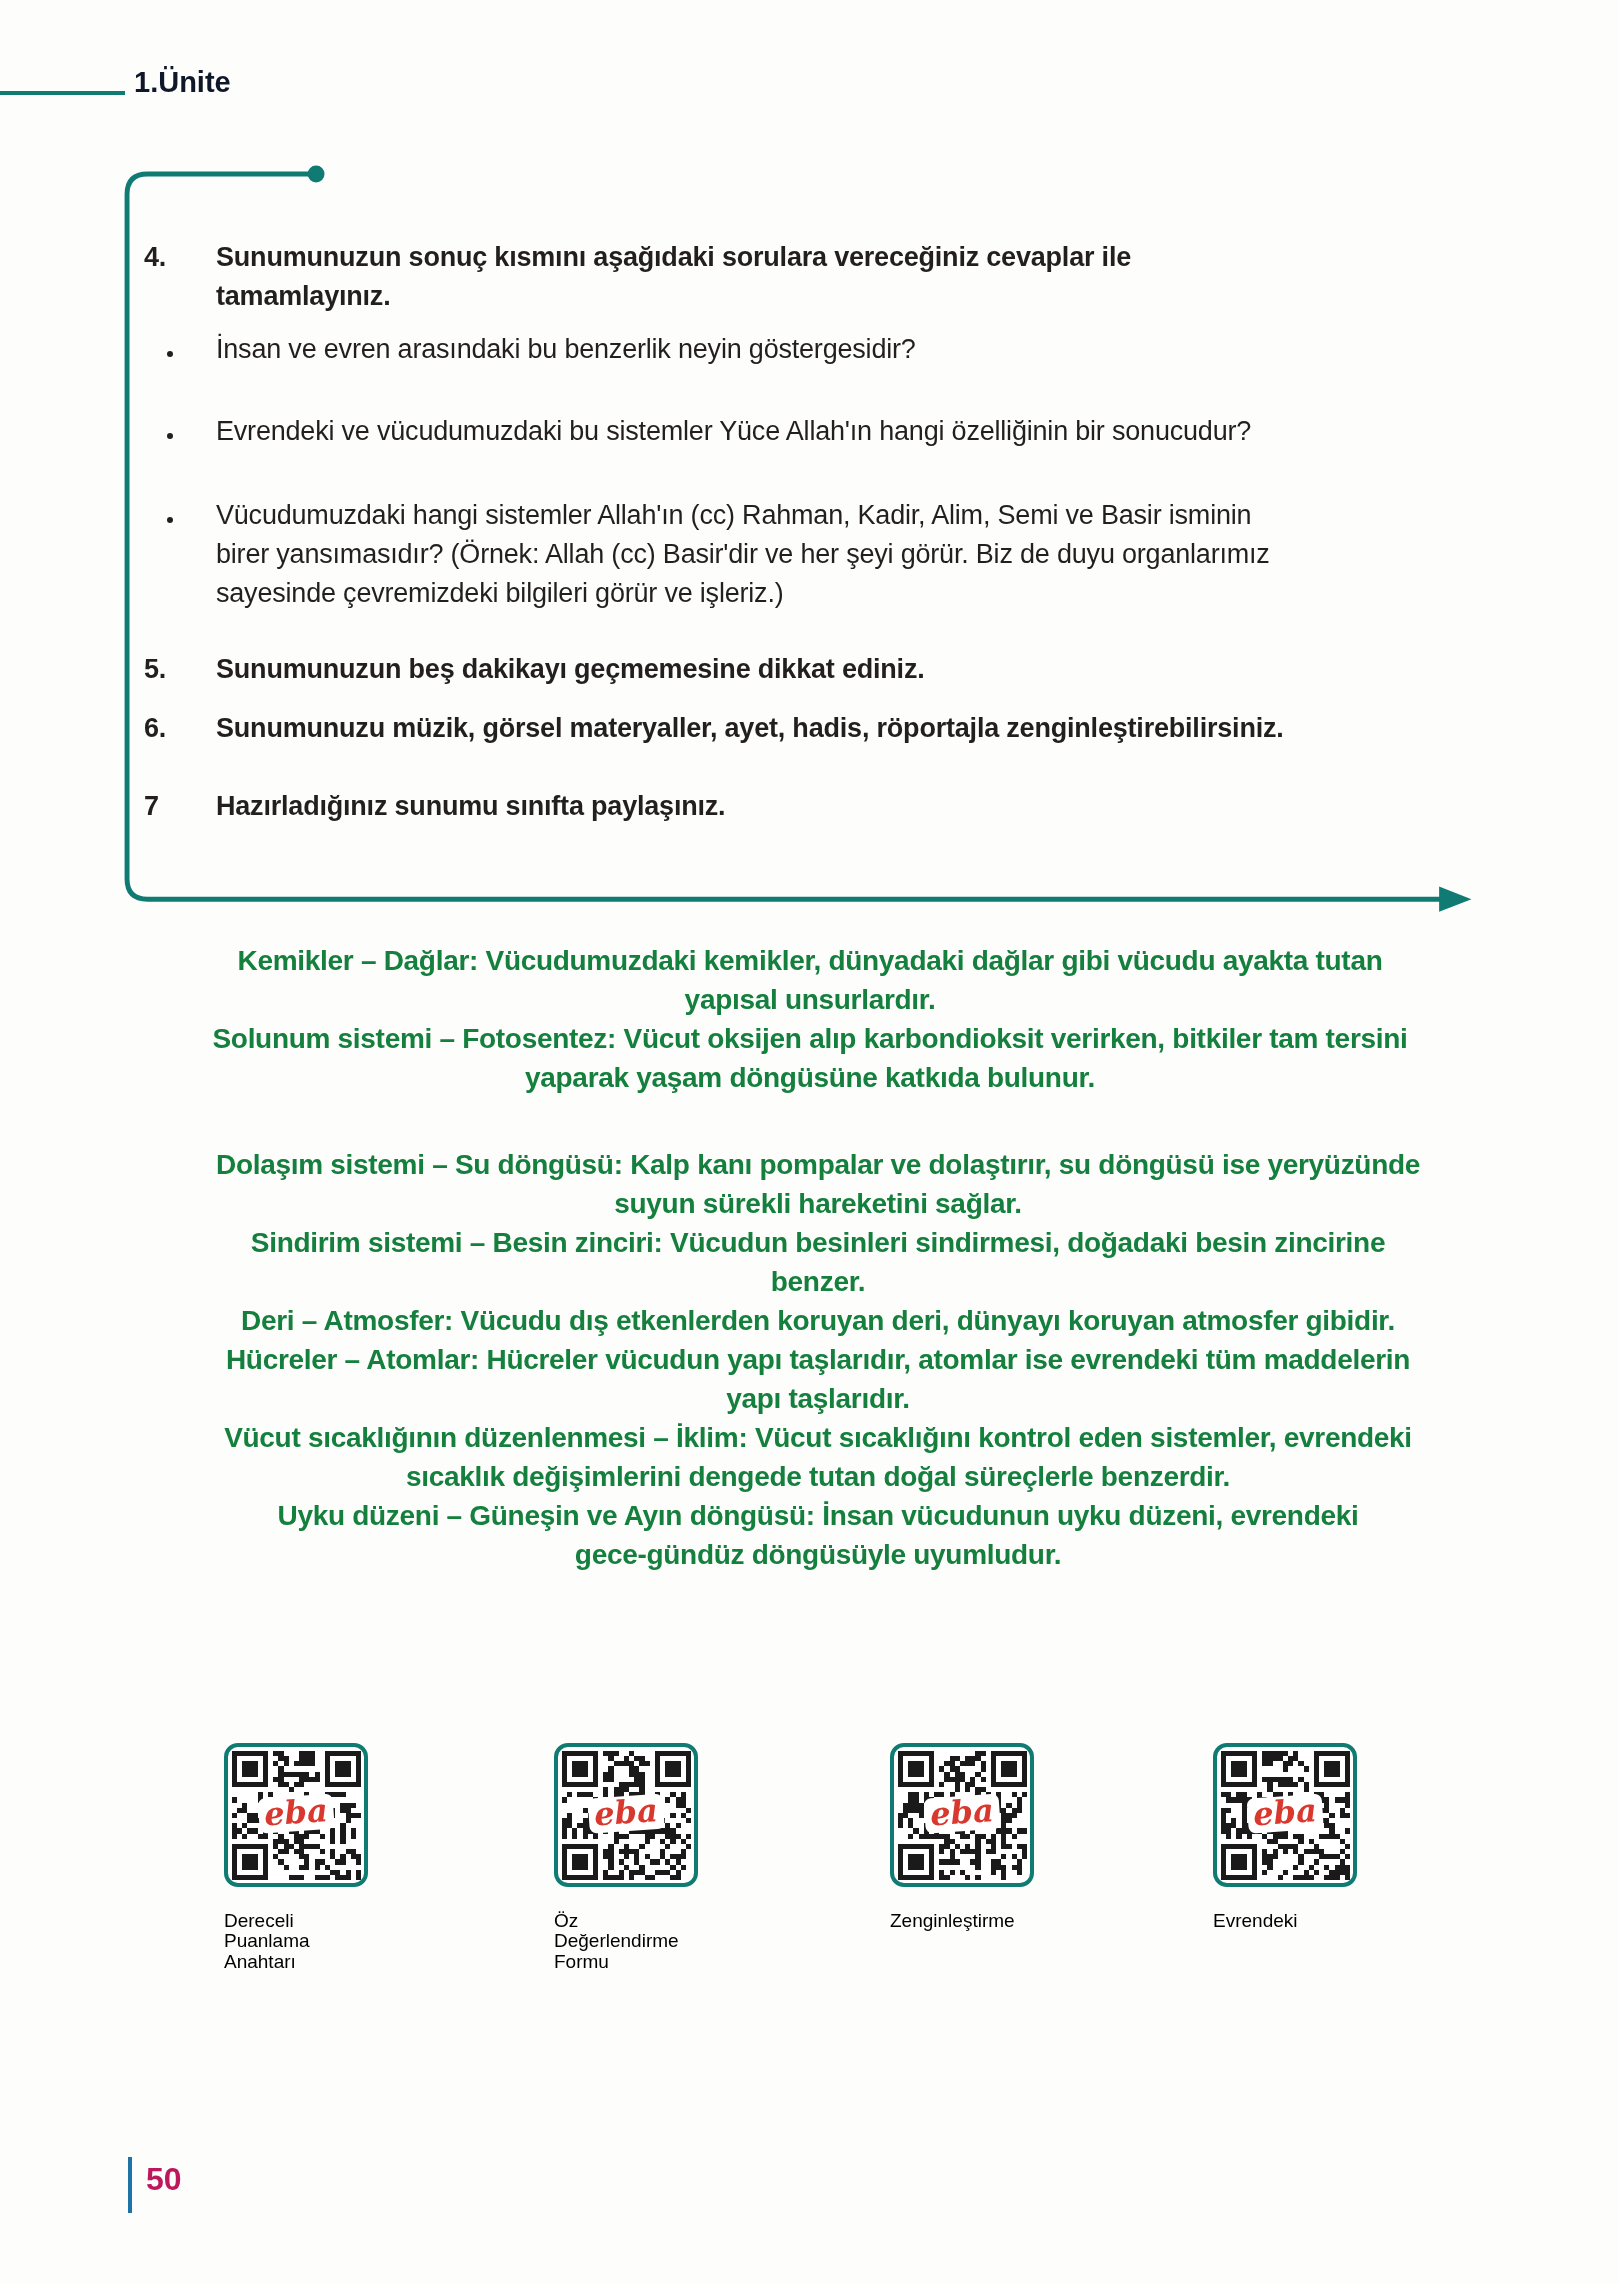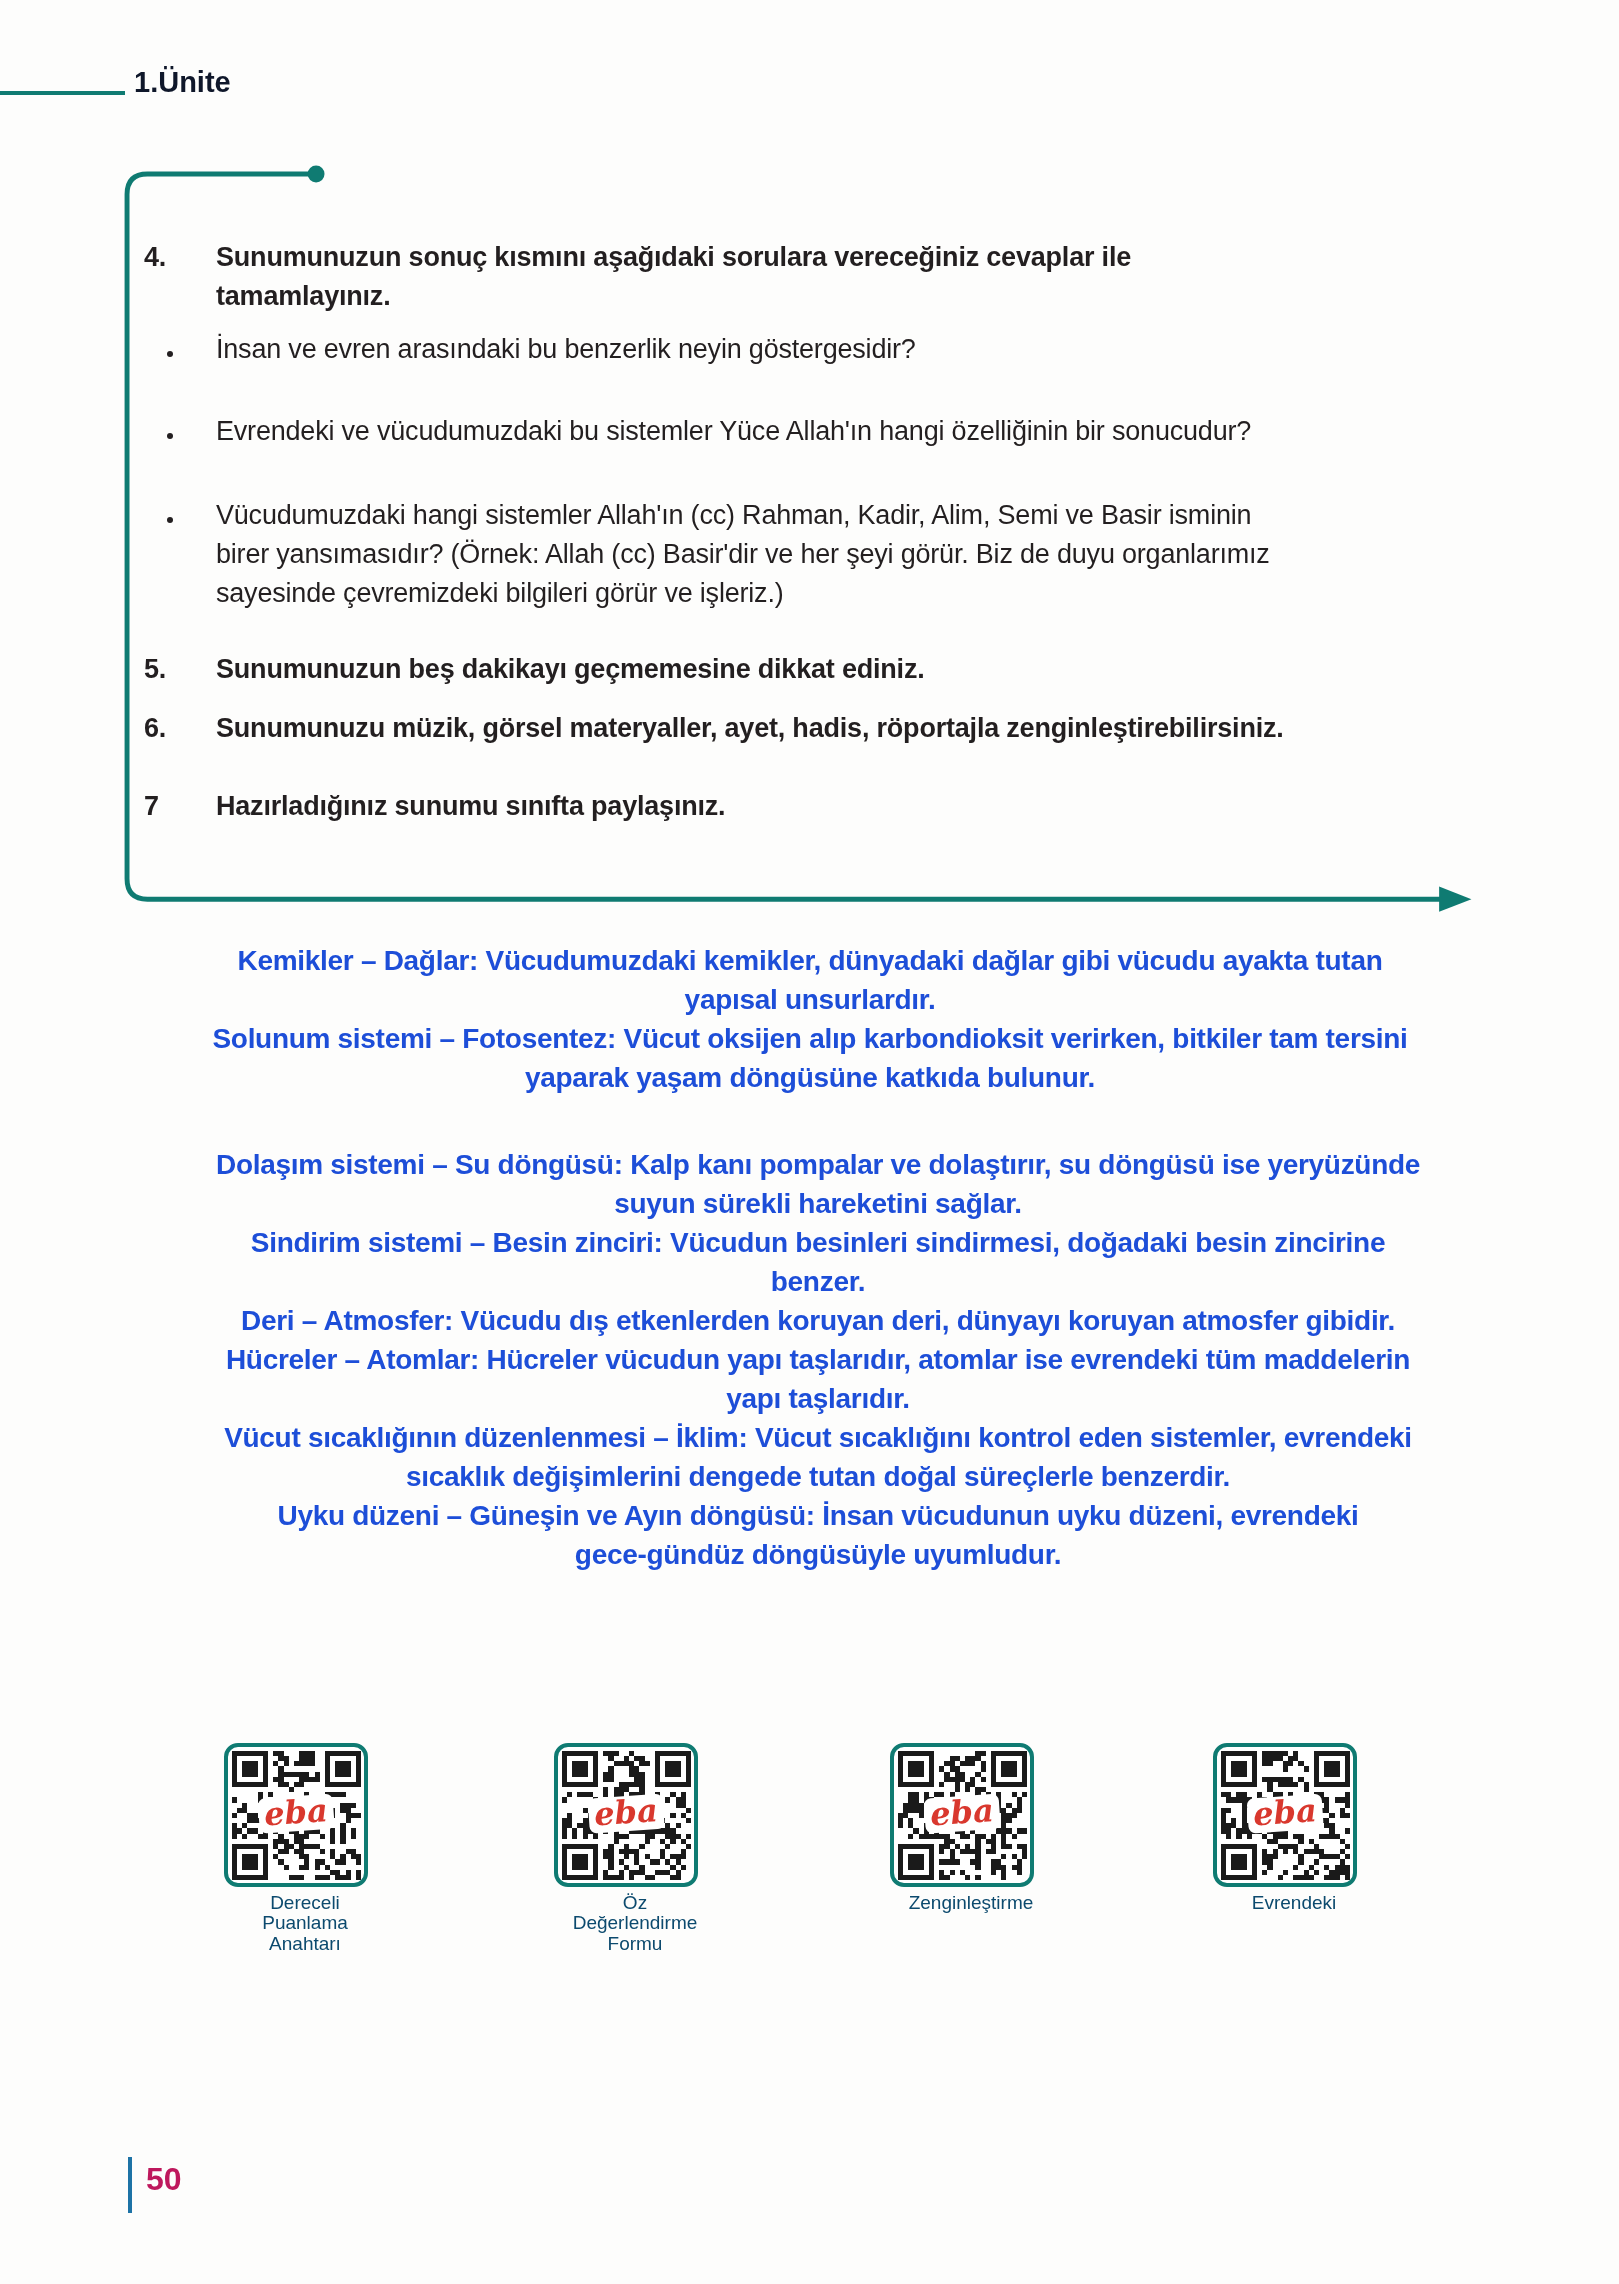--- a/index.html
+++ b/index.html
@@ -18,33 +18,33 @@
 
   
   .task-row{position:absolute;font-size:27px;line-height:39px;letter-spacing:-0.2px;}
   .task-marker{position:absolute;left:144px;width:49px;font-weight:bold;}
   .task-text{position:absolute;left:216px;width:1251px;}
   .task-text.bold{font-weight:bold;}
   .bullet-dot{position:absolute;left:167px;width:6.3px;height:6.3px;border-radius:50%;background:#231f20;margin-top:21px;}
 
   
   .answers{position:absolute;left:0;top:941px;width:1620px;text-align:center;
-    color:#1d4ed8;font-weight:bold;font-size:28px;line-height:39px;letter-spacing:-0.3px;}
+    color:#15803d;font-weight:bold;font-size:28px;line-height:39px;letter-spacing:-0.3px;}
   .answers .group2{margin-top:48px;margin-left:16px;}
 
   
   .qr-item{position:absolute;top:1743px;width:162px;}
   .qr-box{width:144px;height:144px;box-sizing:border-box;border:4.2px solid #0f7b72;border-radius:14px;
     background:#ffffff;position:relative;overflow:hidden;}
   .qr-box svg{position:absolute;left:3.5px;top:3.5px;}
   .qr-logo{position:absolute;left:50%;top:50%;transform:translate(-50%,-54%) rotate(-4deg);
     background:#ffffff;border-radius:7px;padding:0px 5.6px 2.8px 5.6px;}
   .qr-logo span{font-family:"DejaVu Serif",serif;font-style:italic;font-weight:bold;
     font-size:32px;color:#d9382e;line-height:32px;}
-  .qr-label{margin-top:6px;font-size:19px;line-height:20.4px;color:#0c4a6e;text-align:center;}
+  .qr-label{margin-top:24px;font-size:19px;line-height:20.4px;color:#000000;text-align:left;}
 
   
   .page-bar{position:absolute;left:128px;top:2157px;width:4.2px;height:56px;background:#1d73a6;}
   .page-number{position:absolute;left:146px;top:2161px;font-size:32px;font-weight:bold;color:#be185d;}
 </style>
 </head>
 <body>
 
 <div class="unit-rule"></div>
 <div class="unit-label">1.Ünite</div>

